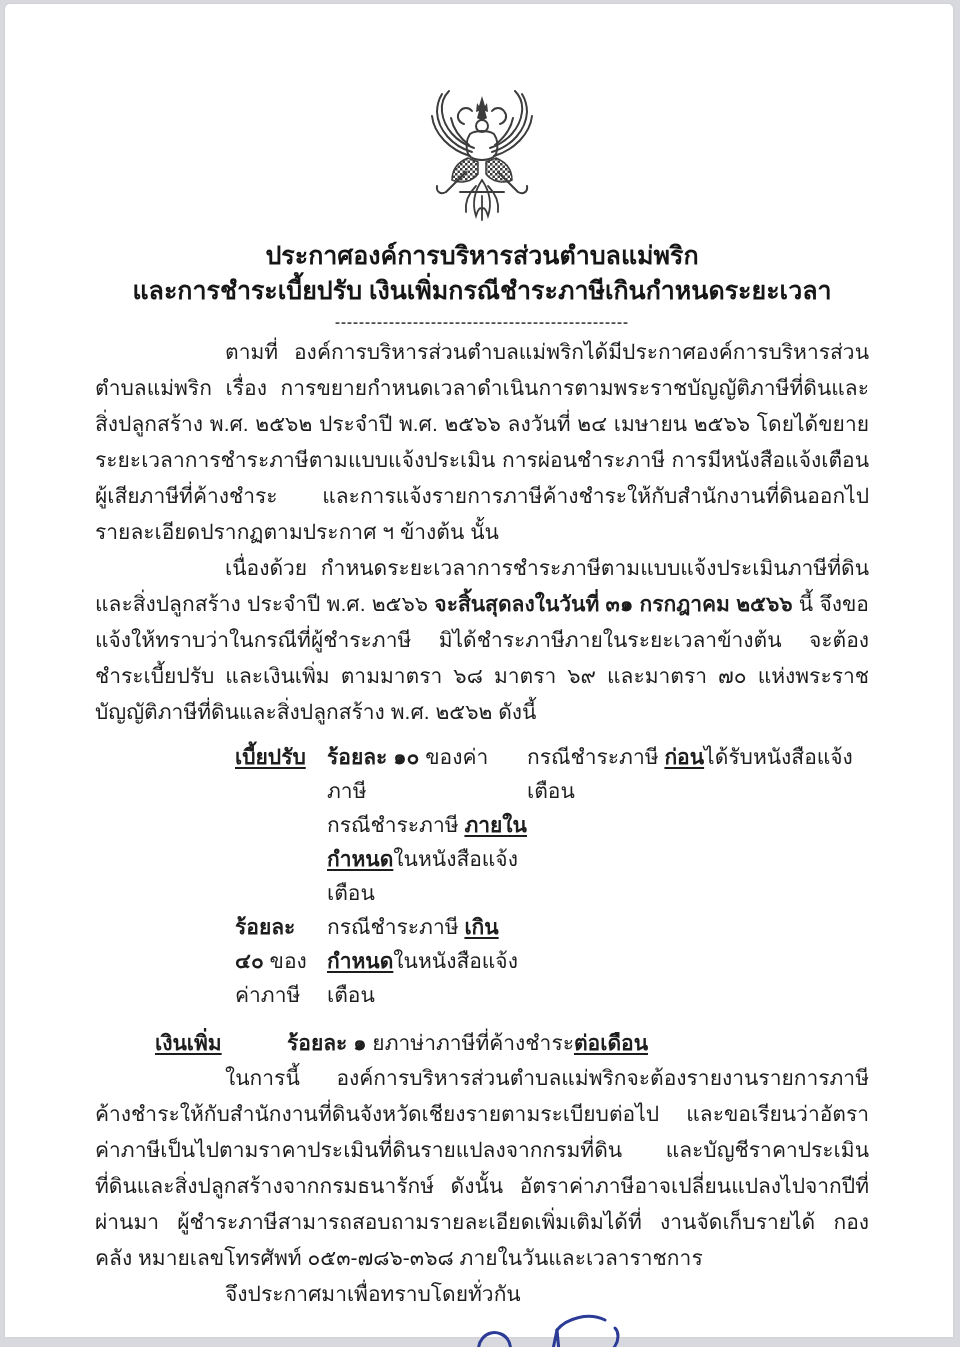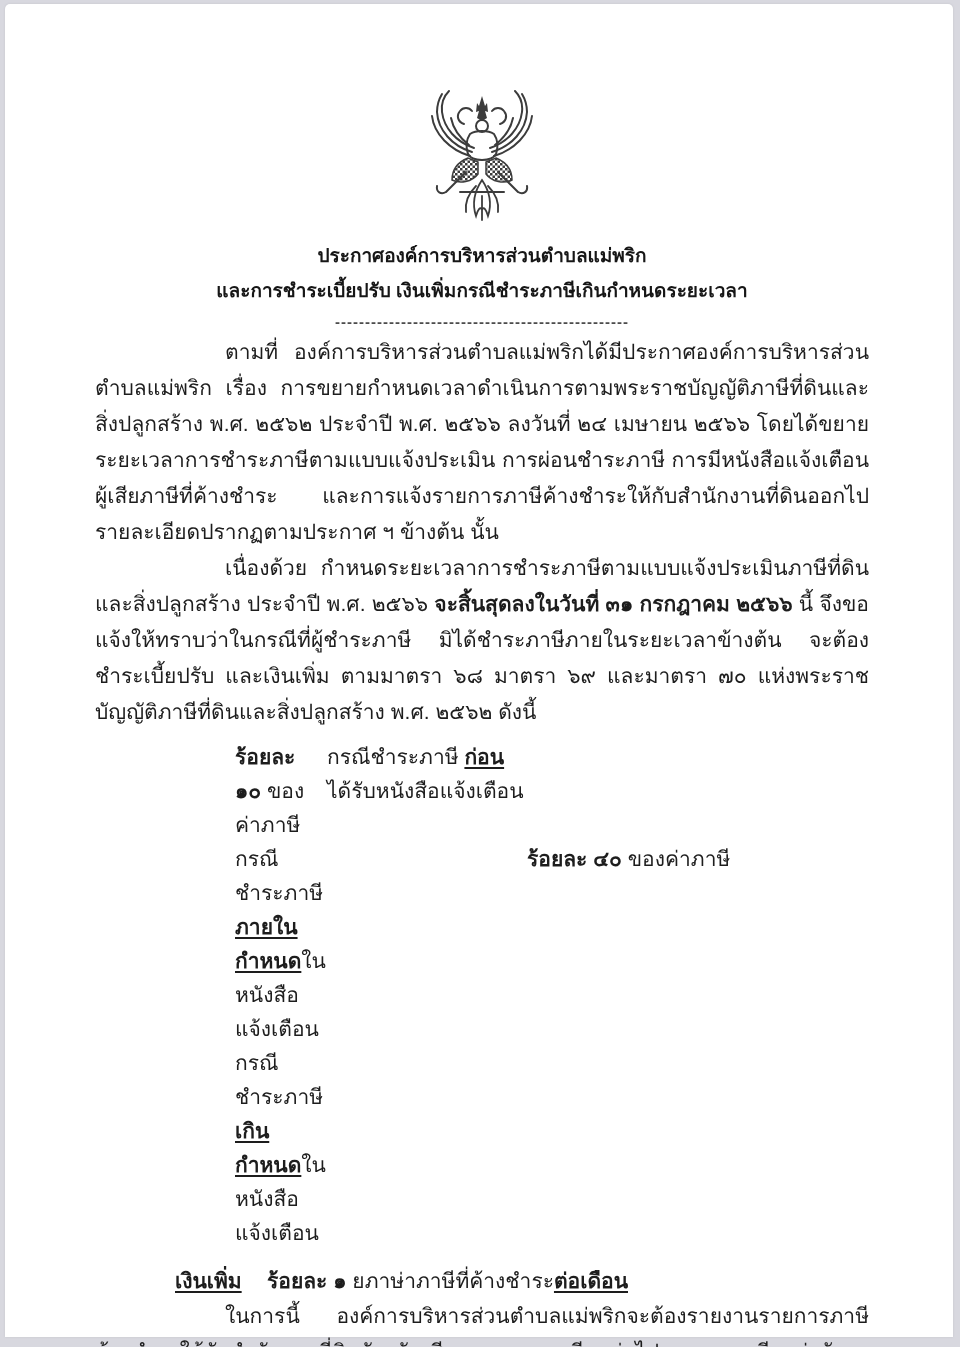--- a/index.html
+++ b/index.html
@@ -16,35 +16,35 @@
     border-radius:5px 5px 0 0;
     box-shadow:0 0 3px rgba(0,0,0,.08);
   }
   .doc {
     position:relative; height:100%; box-sizing:border-box;
     padding:0 84px 0 90px;
     color:#1d1d1d;
     font-size:21px; line-height:36px;
   }
   .emblem-wrap { text-align:center; padding-top:84px; line-height:0; }
-  .title { text-align:center; font-weight:bold; font-size:19px; line-height:35px; margin-top:14px; color:#161616; }
+  .title { text-align:center; font-weight:bold; font-size:25px; line-height:35px; margin-top:14px; color:#161616; }
   .divider { text-align:center; color:#4c4c4c; font-size:15px; line-height:24px; letter-spacing:1px; margin-top:2px; font-weight:bold; }
   p.body-para { margin:0; text-align:justify; }
   .p1 { margin-top:12px; text-indent:130px; }
   .p2 { margin-top:8px;  text-indent:130px; }
   .p3 { margin-top:12px; text-indent:130px; }
   .bold { font-weight:bold; }
   .ub { font-weight:bold; text-decoration:underline; text-underline-offset:3px; }
   .penalty-grid {
     display:grid; grid-template-columns:92px 200px 1fr;
     margin:10px 0 0 140px; line-height:34px;
   }
   .surcharge-grid {
     display:grid; grid-template-columns:92px 200px 1fr;
-    margin:14px 0 0 80px; line-height:34px;
+    margin:14px 0 0 60px; line-height:34px;gap:40px;
   }
   .closing { margin-top:16px; text-indent:130px; text-align:left; }
   .issued  { margin-top:10px; margin-left:150px; }
   .sign-block { width:440px; margin:0 0 0 228px; text-align:center; }
   .sign-sig  { display:block; margin:2px auto 0 auto; }
 </style>
 </head>
 <body>
 
 <div class="page">
@@ -100,20 +100,21 @@
 
     <div class="title">ประกาศองค์การบริหารส่วนตำบลแม่พริก</div>
     <div class="title" style="margin-top:0">และการชำระเบี้ยปรับ เงินเพิ่มกรณีชำระภาษีเกินกำหนดระยะเวลา</div>
     <div class="divider">-------------------------------------------------</div>
 
     <p class="body-para p1">ตามที่ องค์การบริหารส่วนตำบลแม่พริกได้มีประกาศองค์การบริหารส่วนตำบลแม่พริก เรื่อง การขยายกำหนดเวลาดำเนินการตามพระราชบัญญัติภาษีที่ดินและสิ่งปลูกสร้าง พ.ศ. ๒๕๖๒ ประจำปี พ.ศ. ๒๕๖๖ ลงวันที่ ๒๔ เมษายน ๒๕๖๖  โดยได้ขยายระยะเวลาการชำระภาษีตามแบบแจ้งประเมิน การผ่อนชำระภาษี การมีหนังสือแจ้งเตือนผู้เสียภาษีที่ค้างชำระ และการแจ้งรายการภาษีค้างชำระให้กับสำนักงานที่ดินออกไป รายละเอียดปรากฏตามประกาศ ฯ ข้างต้น นั้น</p>
 
     <p class="body-para p2"><span>เนื่องด้วย กำหนดระยะเวลาการชำระภาษีตามแบบแจ้งประเมินภาษีที่ดินและสิ่งปลูกสร้าง ประจำปี พ.ศ. ๒๕๖๖ </span><span class="bold">จะสิ้นสุดลงในวันที่ ๓๑ กรกฎาคม ๒๕๖๖</span><span> นี้  จึงขอแจ้งให้ทราบว่าในกรณีที่ผู้ชำระภาษี มิได้ชำระภาษีภายในระยะเวลาข้างต้น จะต้องชำระเบี้ยปรับ และเงินเพิ่ม ตามมาตรา ๖๘ มาตรา ๖๙ และมาตรา ๗๐ แห่งพระราชบัญญัติภาษีที่ดินและสิ่งปลูกสร้าง พ.ศ. ๒๕๖๒ ดังนี้</span></p>
 
     <div class="penalty-grid">
+      <div class="ub">เบี้ยปรับ</div>
       <div><span class="bold">ร้อยละ ๑๐</span> <span>ของค่าภาษี</span></div>
       <div><span>กรณีชำระภาษี </span><span class="ub">ก่อน</span><span>ได้รับหนังสือแจ้งเตือน</span></div>
 
       <div></div>
       <div><span>กรณีชำระภาษี </span><span class="ub">ภายในกำหนด</span><span>ในหนังสือแจ้งเตือน</span></div>
 
       <div></div>
       <div><span class="bold">ร้อยละ ๔๐</span> <span>ของค่าภาษี</span></div>
       <div><span>กรณีชำระภาษี </span><span class="ub">เกินกำหนด</span><span>ในหนังสือแจ้งเตือน</span></div>
     </div>

